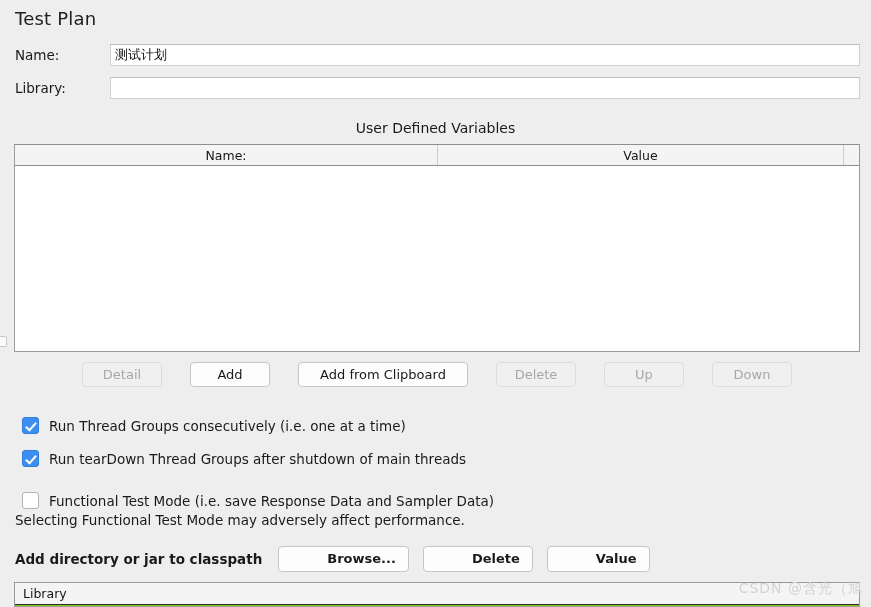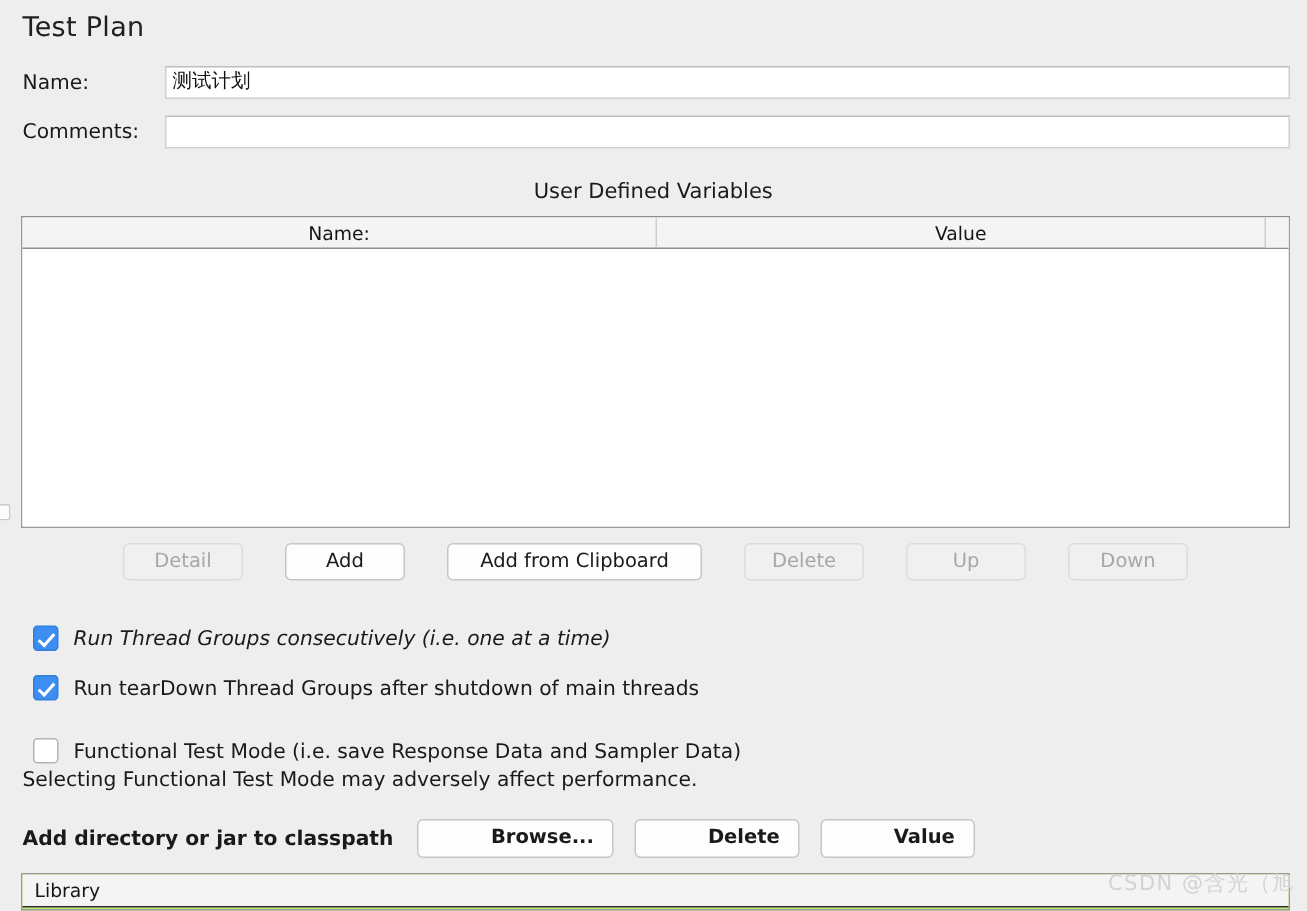--- a/index.html
+++ b/index.html
@@ -145,21 +145,21 @@
   
   .check-row {
     position: absolute;
     left: 22px;
     display: flex;
     align-items: center;
     gap: 10px;
     font-size: 13.5px;
     color: #1a1a1a;
   }
-  .check-row.r1 { top: 417px; font-style: italic; }
+  .check-row.r1 { top: 417px; }
   .check-row.r2 { top: 450px; }
   .check-row.r3 { top: 492px; }
 
   .cbox {
     width: 17px;
     height: 17px;
     border-radius: 3px;
     flex: 0 0 auto;
     position: relative;
     border: 1px solid #b4b4b4;
@@ -206,21 +206,21 @@
   }
   .classpath-row .btn { min-width: 84px; height: 26px; line-height: 24px; padding-left: 48px; }
 
   
   .lib-table {
     position: absolute;
     left: 14px;
     top: 582px;
     width: 846px;
     height: 25px;
-    background: #bef264;
+    background: #84cc16;
     border: 1px solid #9a9a9a;
   }
   .lib-head {
     height: 22px;
     background: #f4f4f4;
     border-bottom: 1px solid #2b2b2b;
     display: flex;
     align-items: center;
     padding-left: 8px;
     font-size: 12.5px;
@@ -256,21 +256,21 @@
 <body>
 
 <div class="page-title">Test Plan</div>
 
 <div class="field-row name-row">
   <div class="field-label">Name:</div>
   <div class="text-input" title="测试计划">测试计划</div>
 </div>
 
 <div class="field-row comments-row">
-  <div class="field-label">Comments:</div>
+  <div class="field-label">Library:</div>
   <div class="text-input"></div>
 </div>
 
 <div class="udv-title">User Defined Variables</div>
 
 <div class="udv-table">
   <div class="udv-head">
     <div class="col col-name">Name:</div>
     <div class="col col-value">Value</div>
     <div class="col col-pad"></div>

